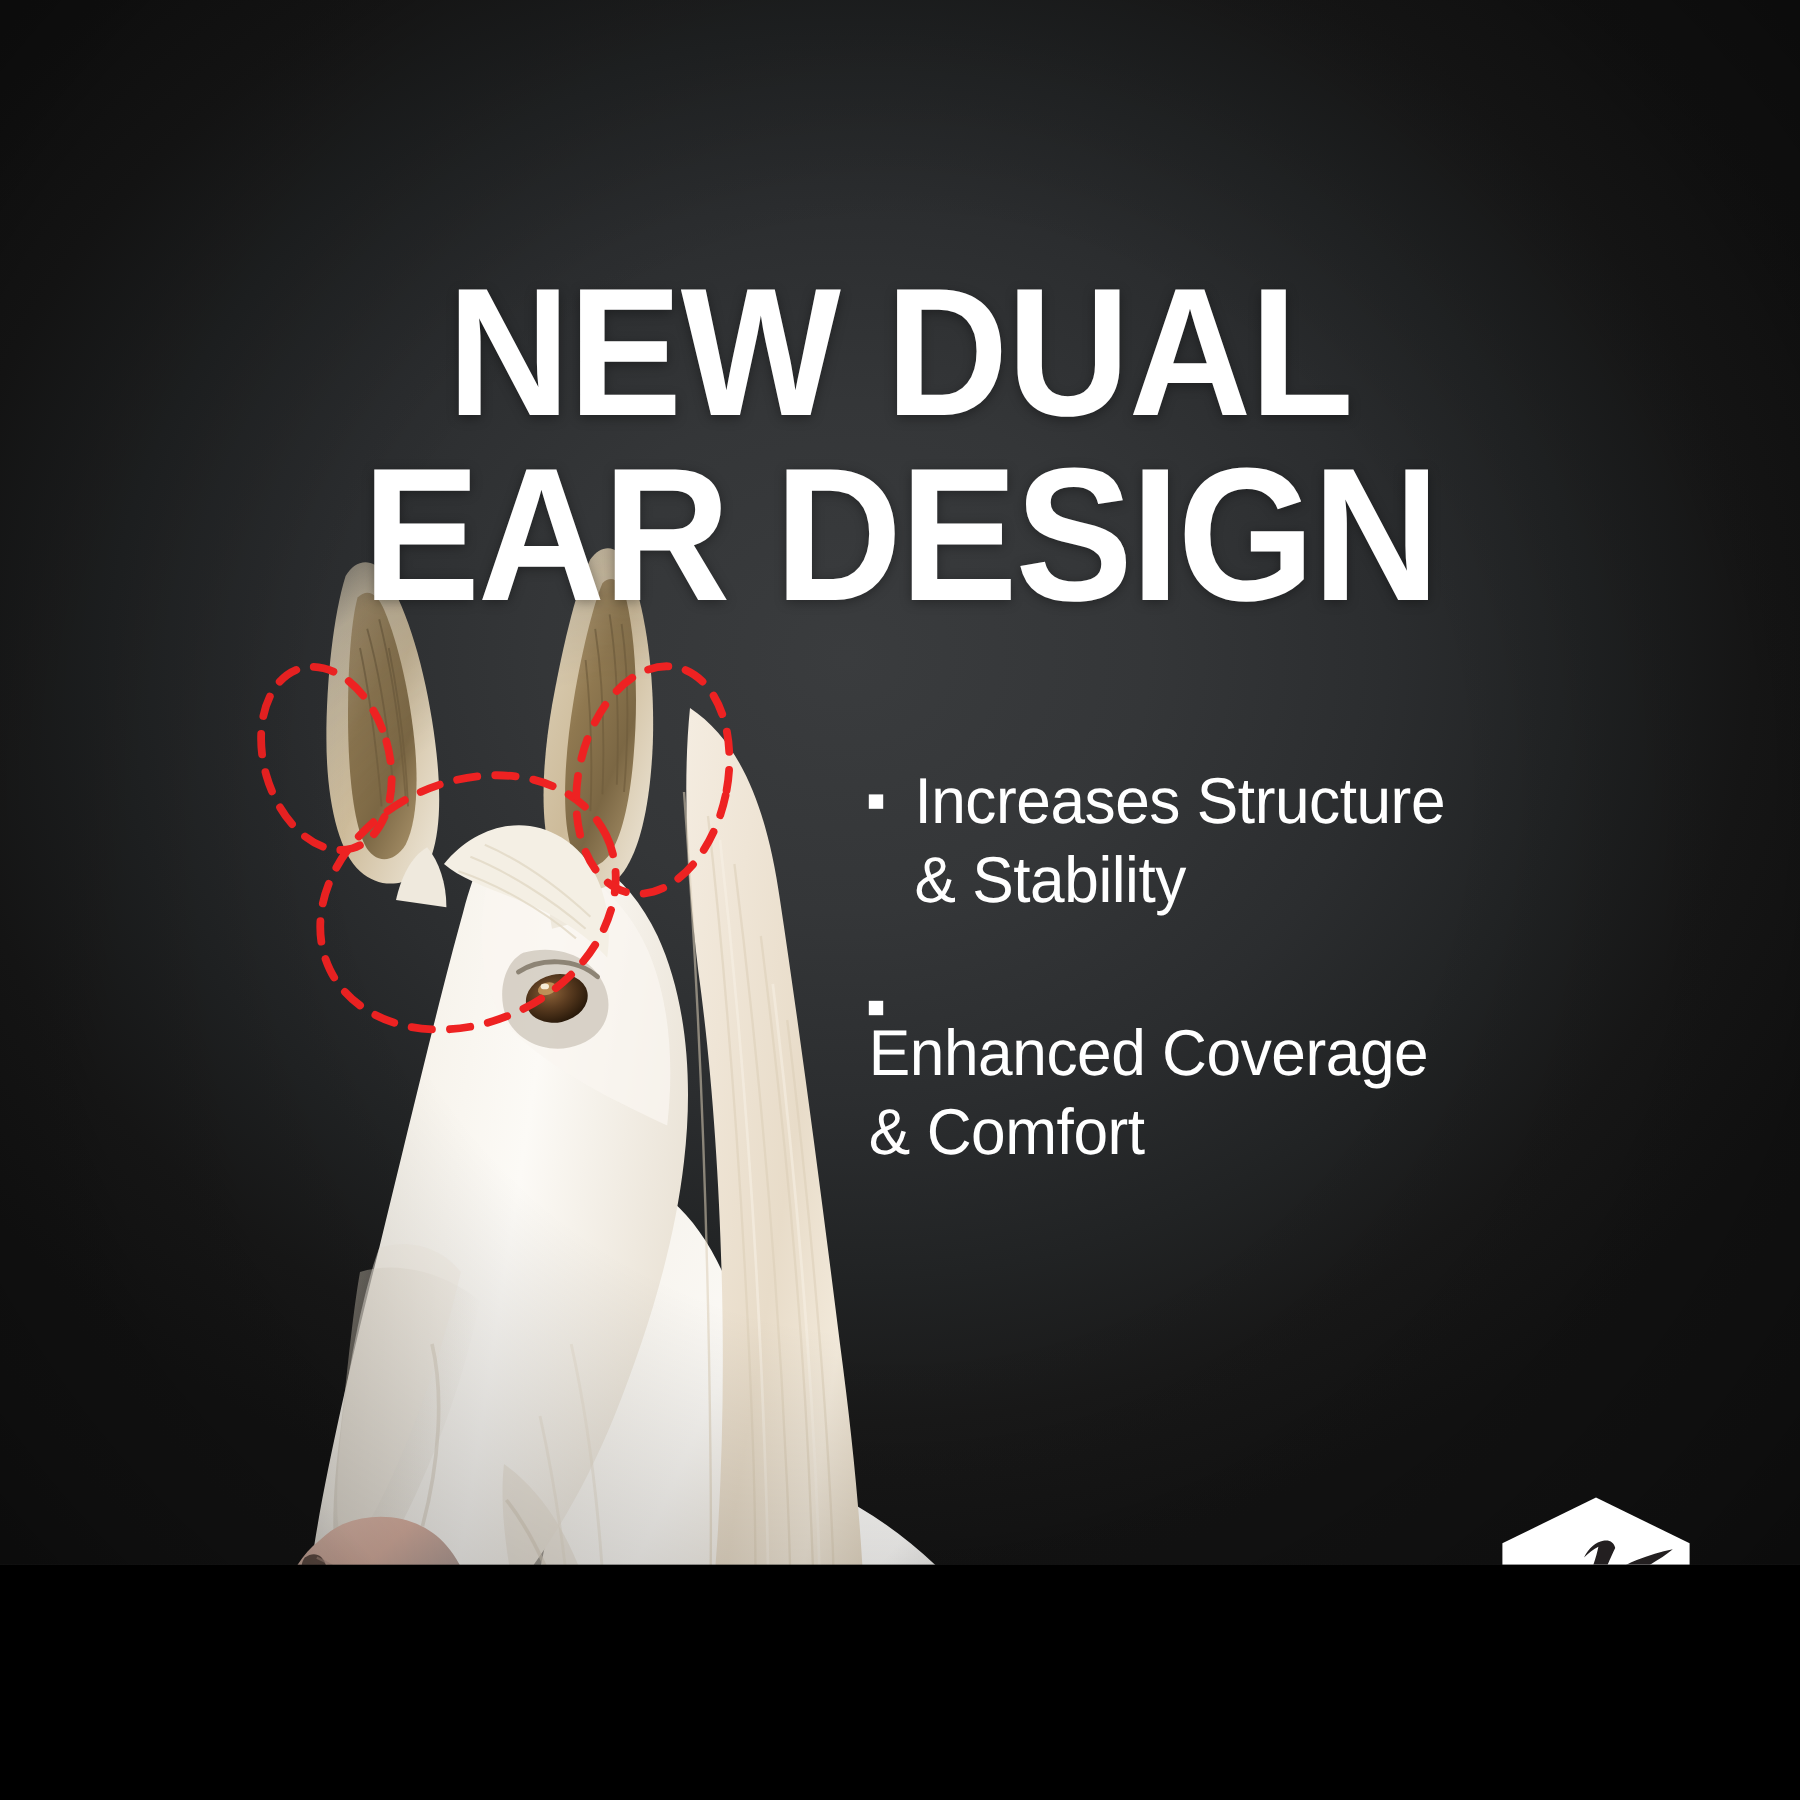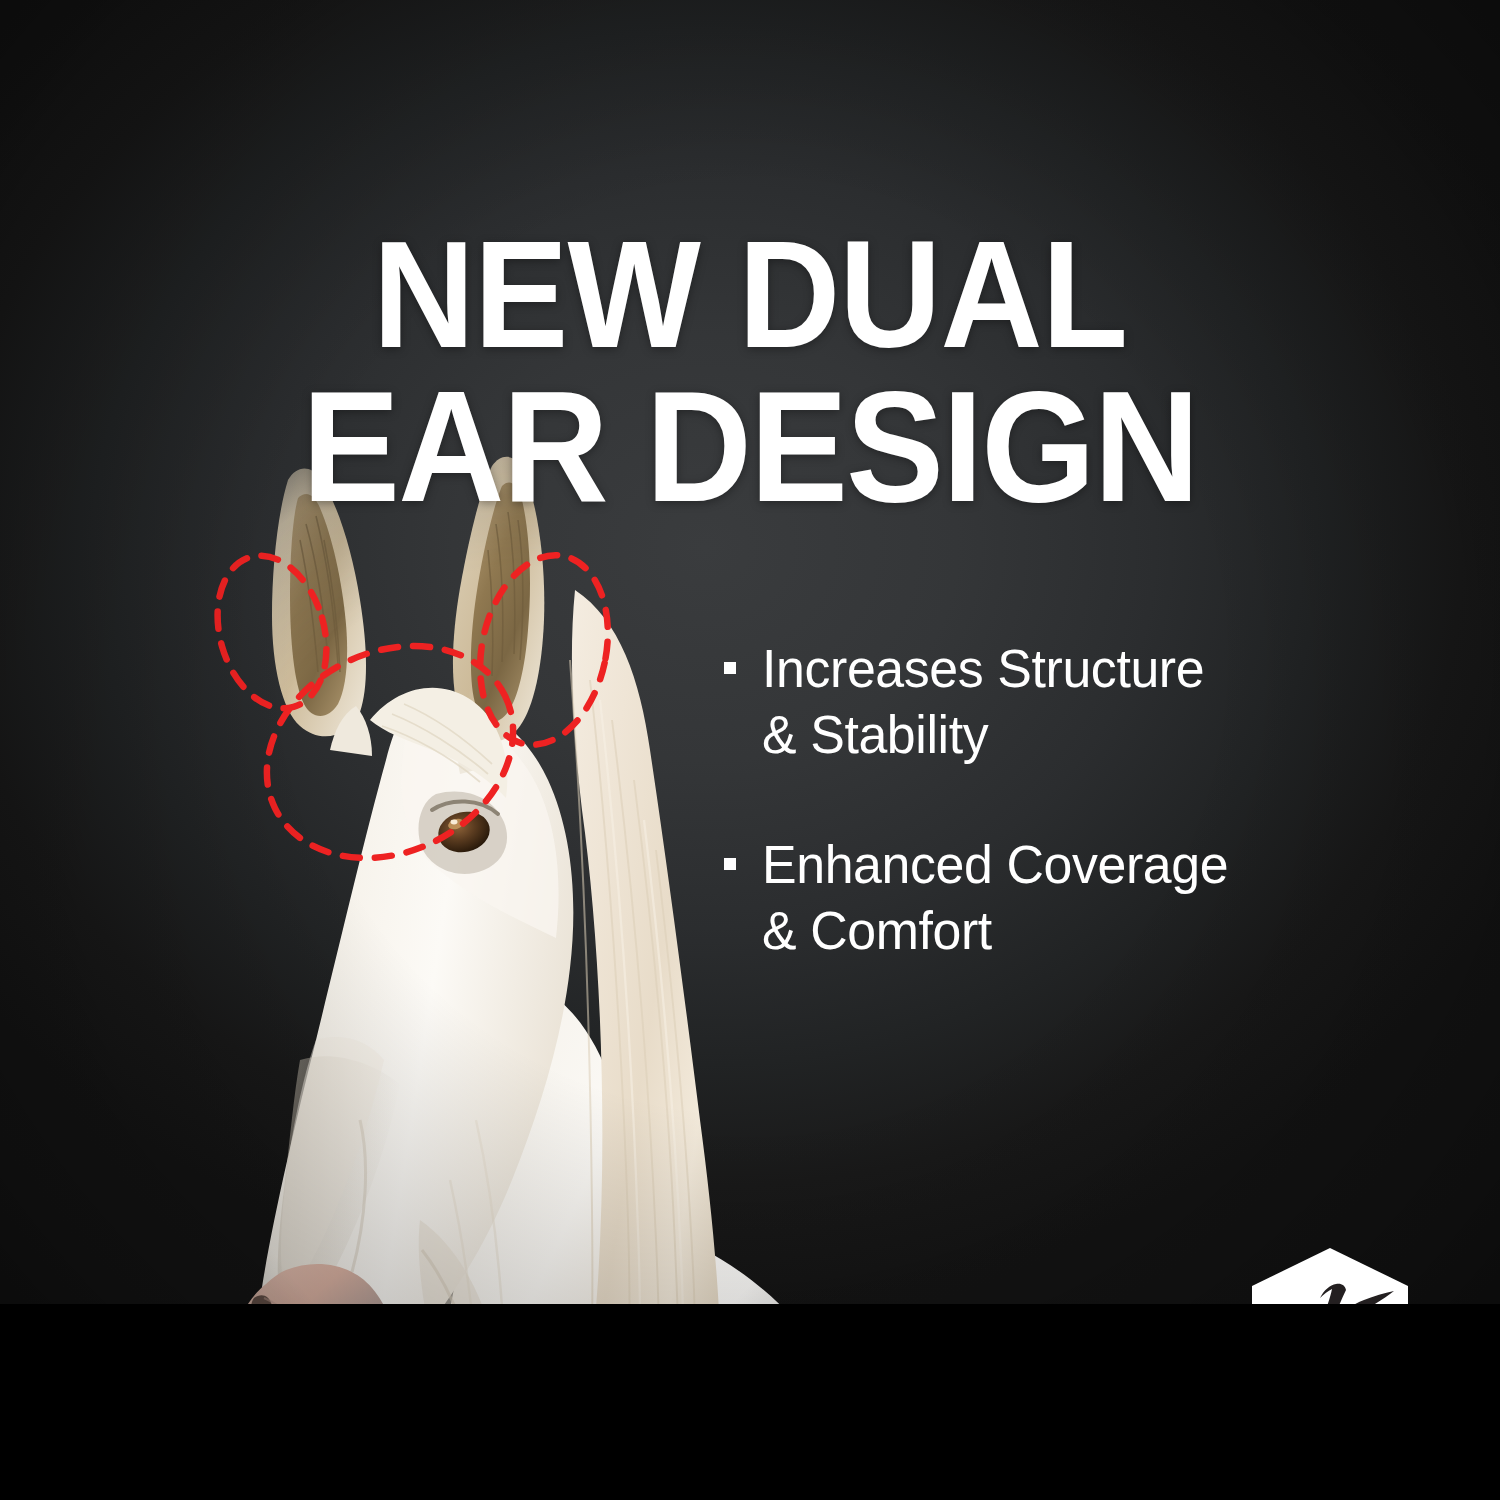--- a/index.html
+++ b/index.html
@@ -28,22 +28,22 @@
     line-height:0.98;font-size:152px;
     transform:scaleX(0.93);transform-origin:50% 0;
     text-shadow:0 2px 10px rgba(0,0,0,0.35);
     -webkit-font-smoothing:antialiased;
   }
   .headline .ln{display:block;white-space:nowrap;}
   .headline .ln2{font-size:158px;letter-spacing:-2px;}
 
   
   .bullets{position:absolute;left:724px;top:636px;width:700px;}
-  .bullet{display:flex;align-items:flex-start;margin-bottom:64px;}
-  .bullet:last-child{margin-bottom:13px;}
+  .bullet{display:flex;align-items:flex-start;margin-bottom:40px;}
+  .bullet:last-child{margin-bottom:13px;flex-direction:column;}
   .bullet-marker{
     width:12px;height:12px;background:#ffffff;flex:0 0 12px;
     margin-top:26px;margin-right:26px;
   }
   .bullet-text{
     color:#ffffff;font-size:54px;line-height:1.22;font-weight:400;
     letter-spacing:-0.4px;transform:scaleX(0.96);transform-origin:0 0;
     -webkit-font-smoothing:antialiased;
   }
 

